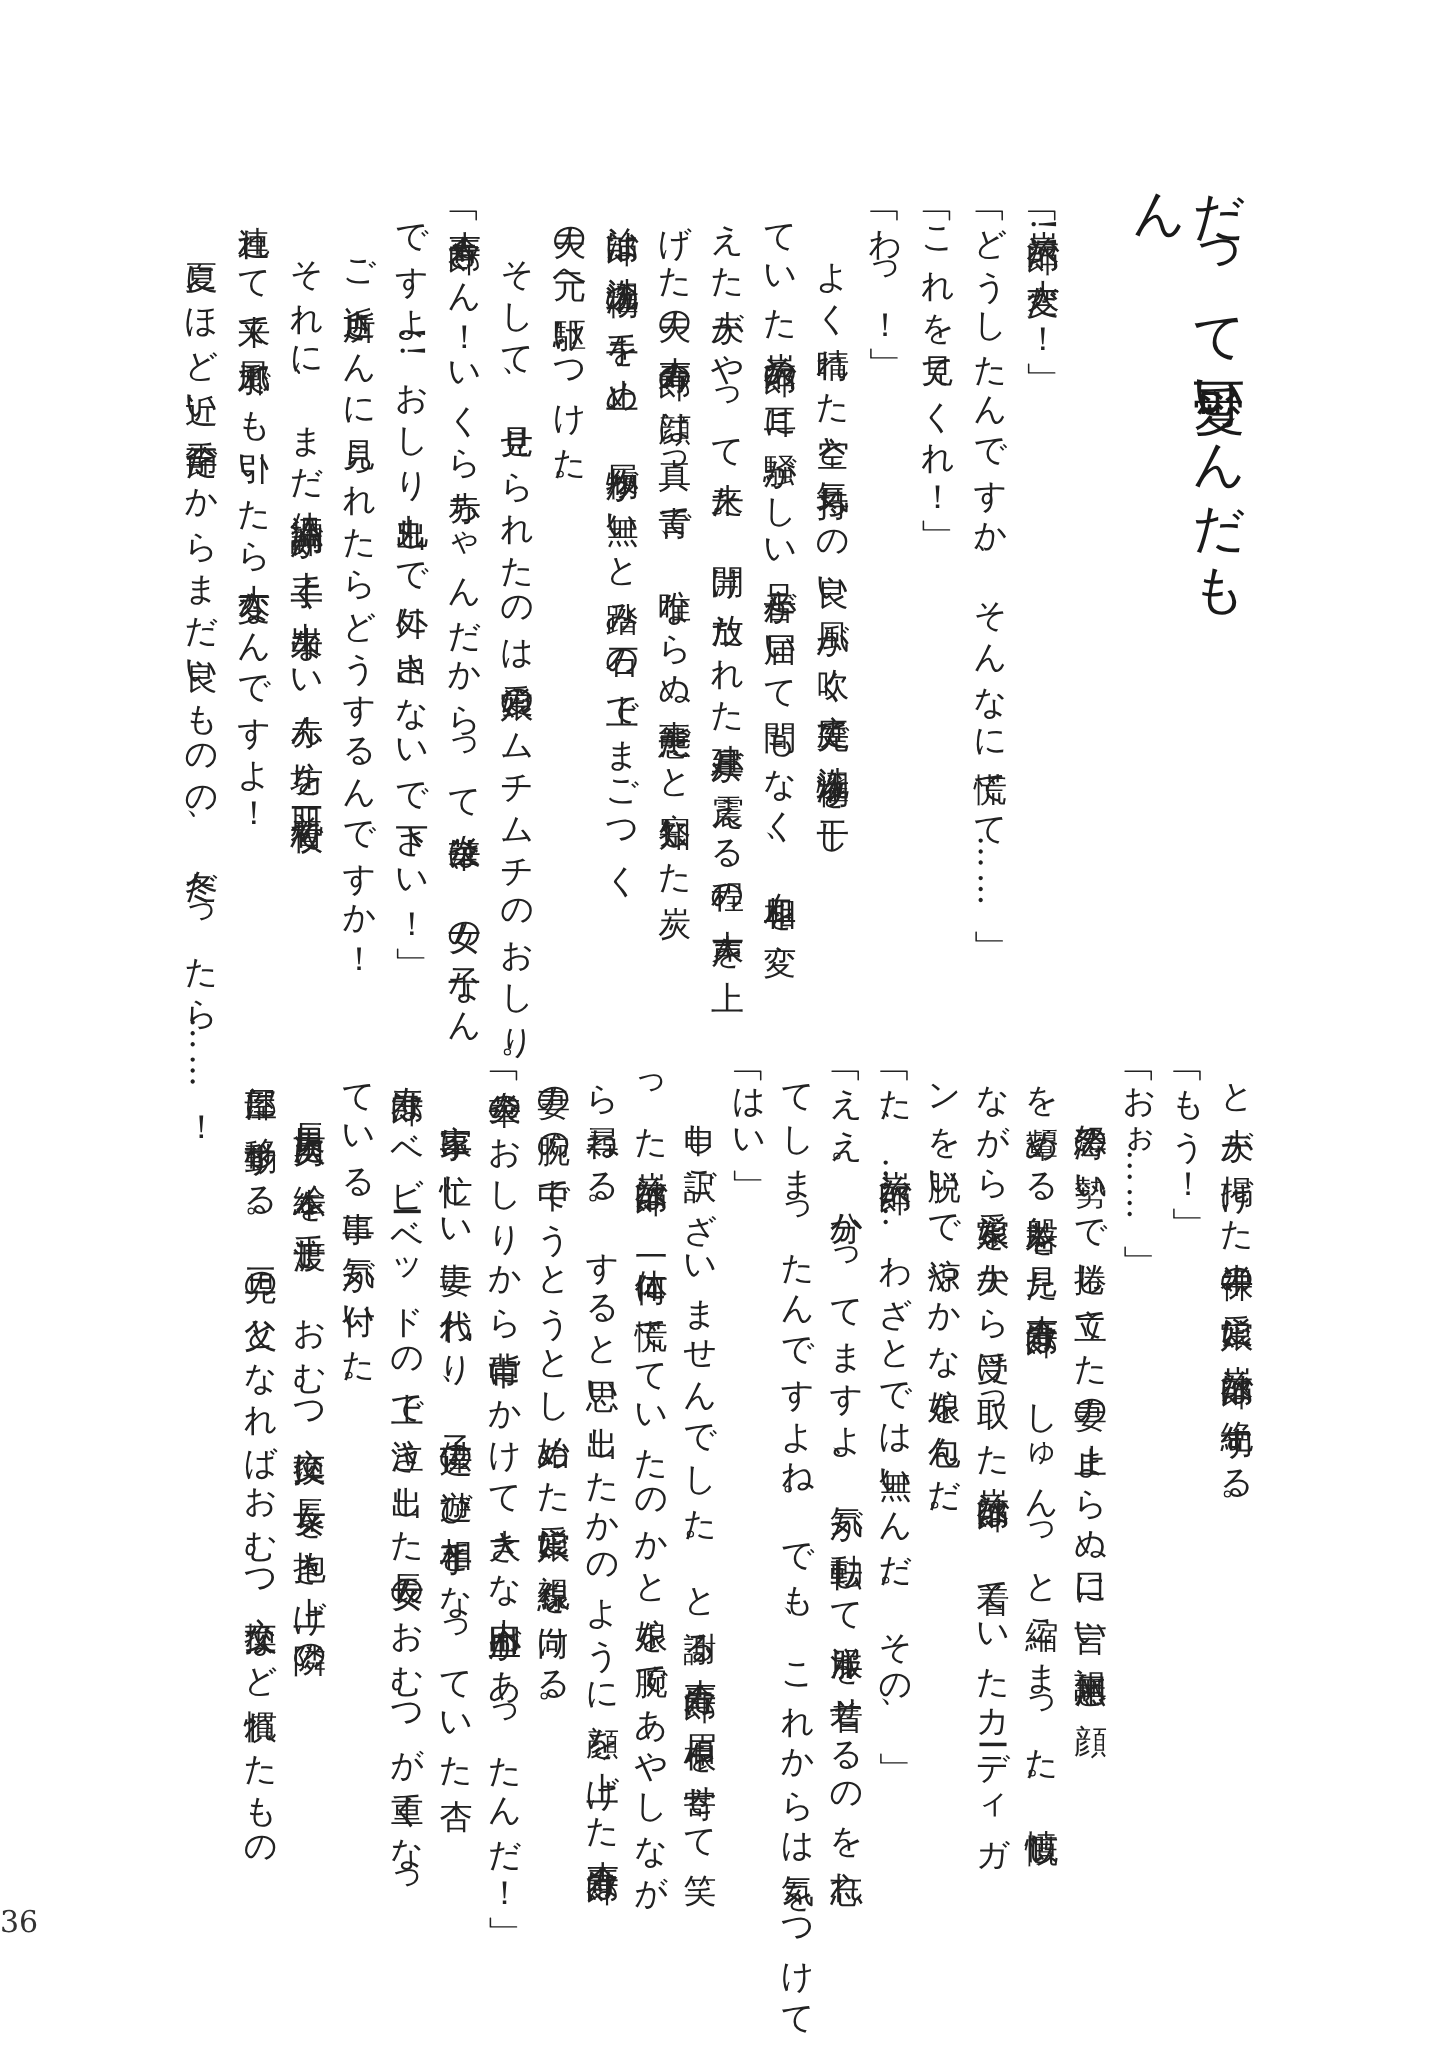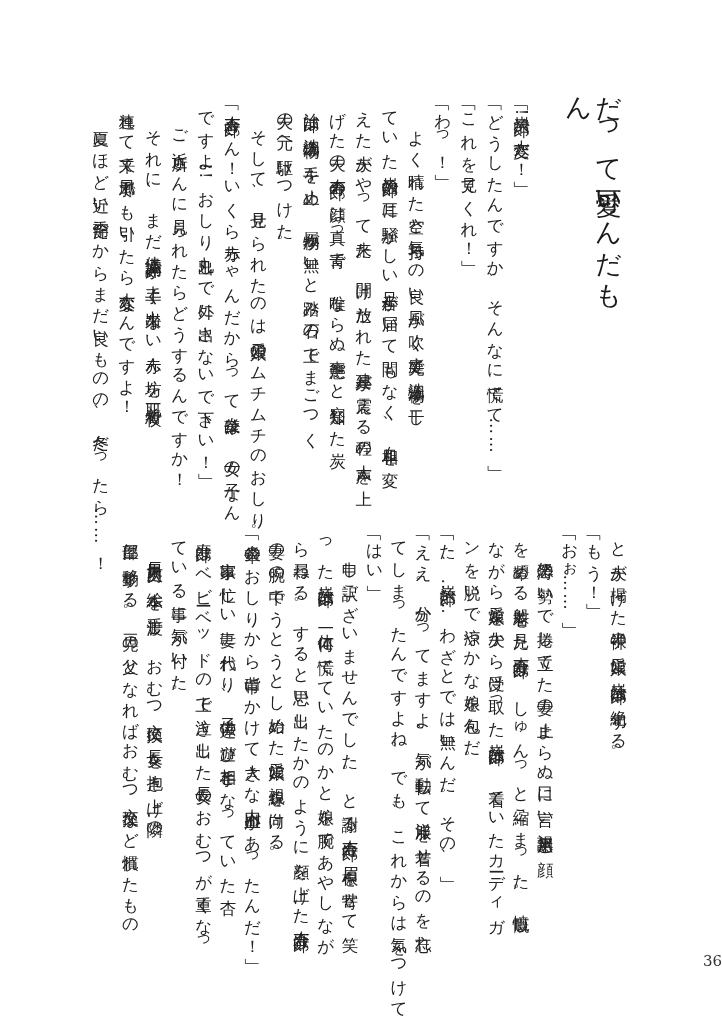--- a/index.html
+++ b/index.html
@@ -15,21 +15,21 @@
     writing-mode: vertical-rl;
     font-family: "DejaVu Serif", serif;
     font-size: 16.5px;
     color: #222;
     letter-spacing: 2.2px;
   }
   .block-top { right: 188px; top: 100px; height: 405px; width: 420px; line-height: 26.3px; }
   .block-bottom { right: 92px; top: 530px; height: 410px; width: 520px; line-height: 24.4px; }
   .line { display: block; white-space: nowrap; }
   .page-number {
-    position: absolute; left: 0; width: 722px; top: 952px; text-align: right;
+    position: absolute; left: 0; width: 722px; top: 952px; text-align: left;
     font-family: "DejaVu Serif", serif; font-size: 15px; color: #333;
   }
 </style>
 </head>
 <body>
 
 <div class="page">
   <div class="title">だって可愛いんだもん</div>
 
   <div class="block block-top">

